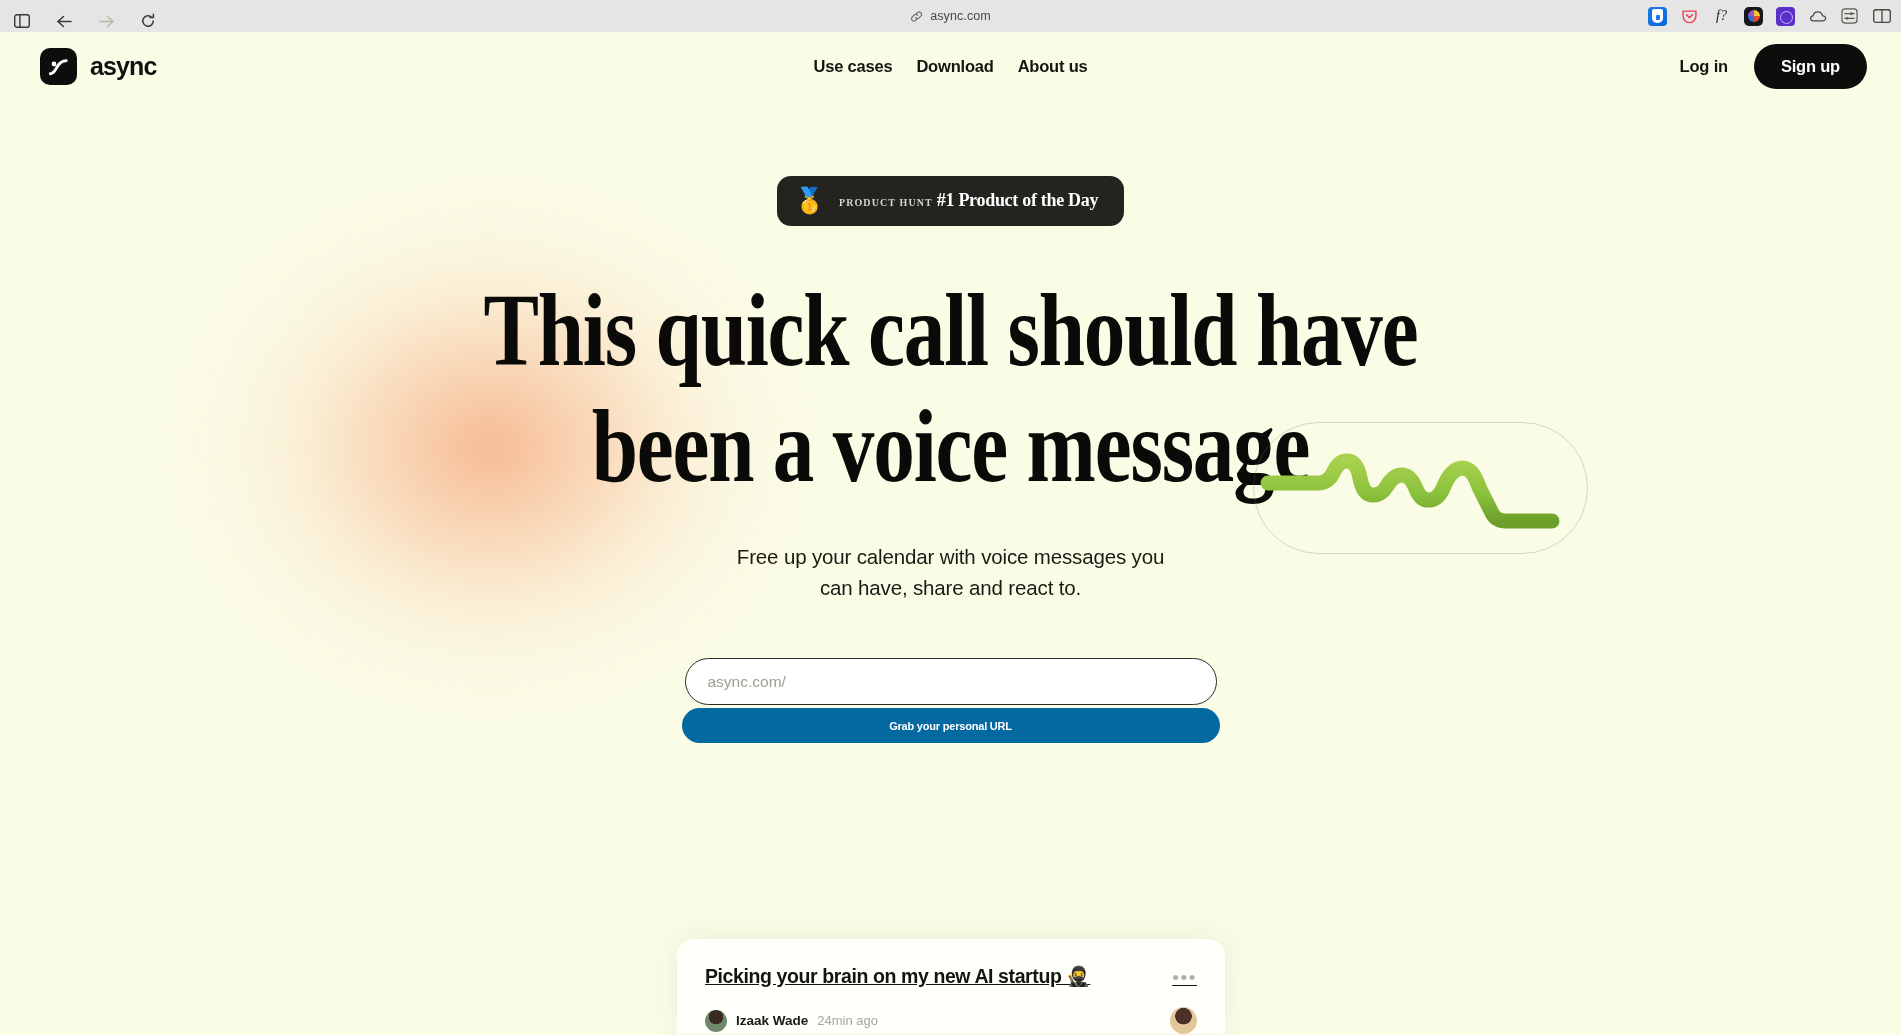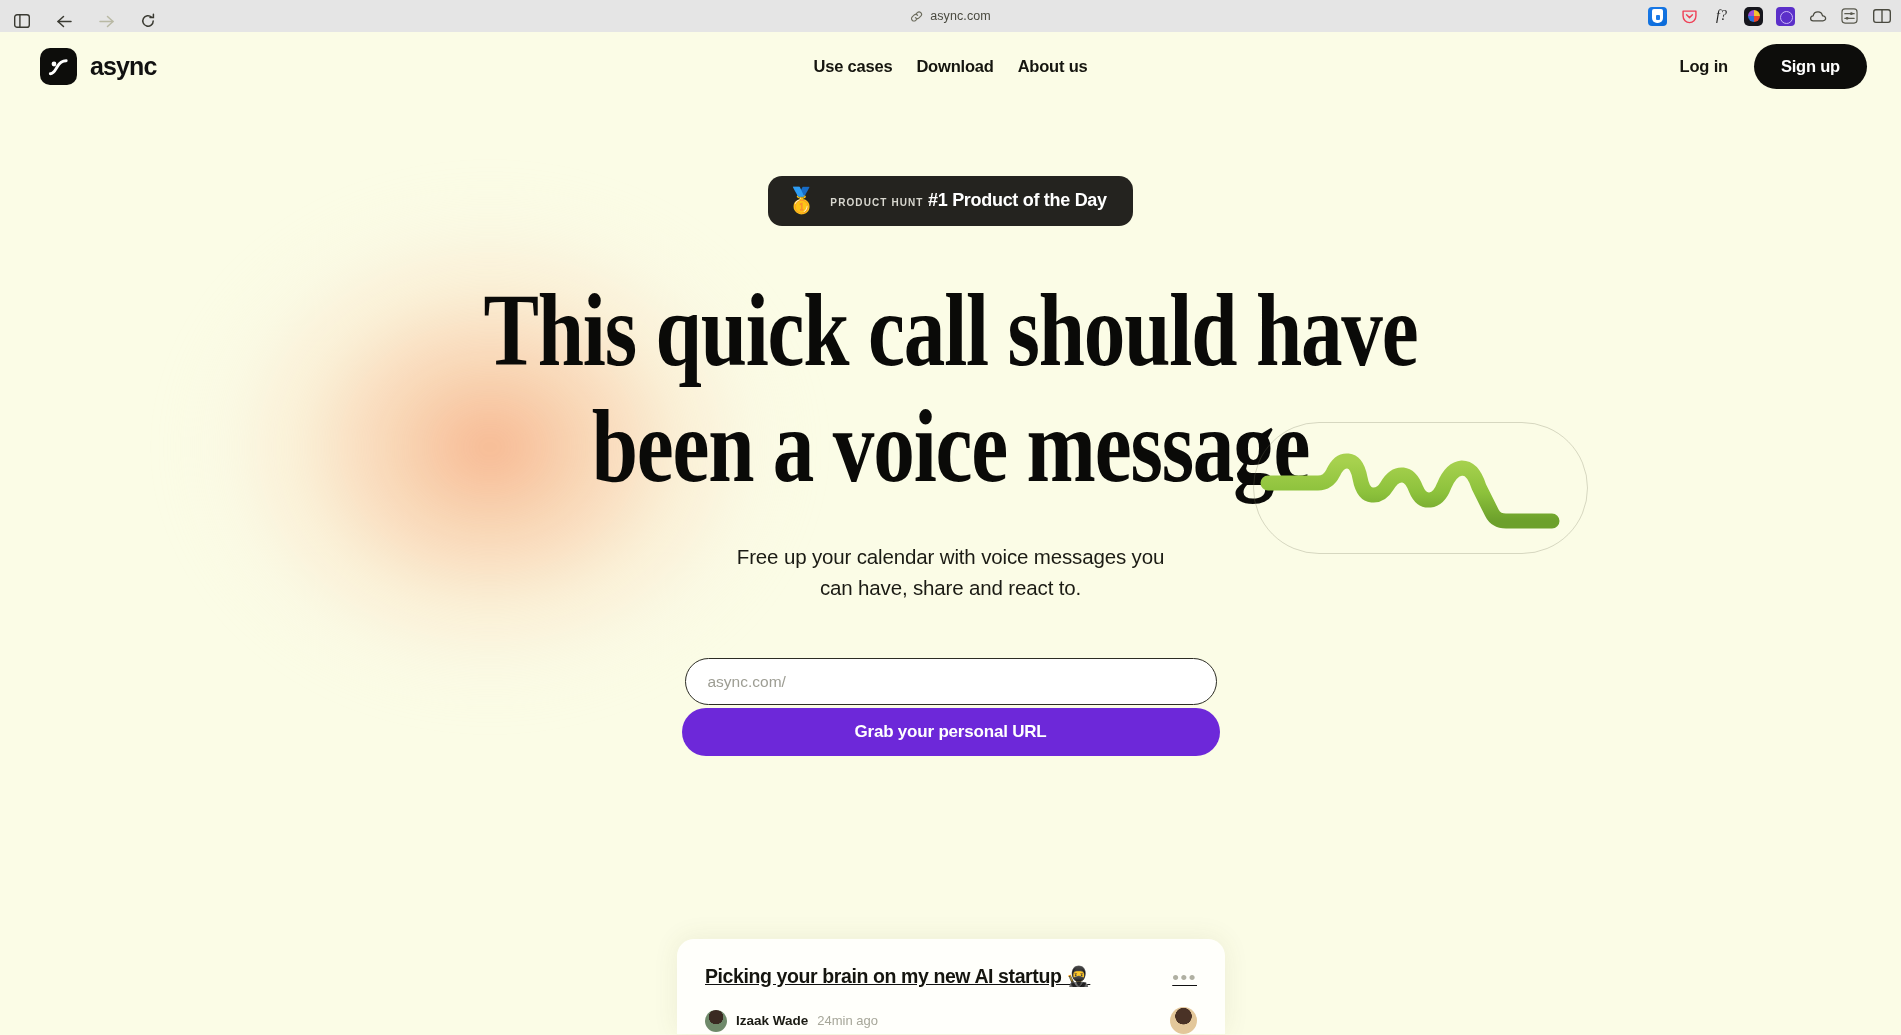--- a/index.html
+++ b/index.html
@@ -259,21 +259,21 @@
 
   .ph-badge {
     display: inline-flex;
     align-items: center;
     gap: 13px;
     background: #24231f;
     border-radius: 14px;
     padding: 12px 26px 13px 18px;
   }
   .ph-medal { font-size: 25px; line-height: 1; }
-  .ph-text { text-align: left; }
+  .ph-text { text-align: left; font-family: Liberation Serif, serif; }
   .ph-kicker {
     font-size: 10px;
     font-weight: 700;
     letter-spacing: 1.1px;
     color: #d8d7cf;
     text-transform: uppercase;
     line-height: 1.2;
   }
   .ph-title {
     font-size: 18px;
@@ -337,26 +337,26 @@
     padding: 0 22px;
     font-size: 15.5px;
     font-family: inherit;
     color: #15150f;
     outline: none;
   }
   .url-input::placeholder { color: #9d9d93; }
 
   .cta-btn {
     width: 538px;
-    height: 48px;
+    height: 35px;
     border-radius: 999px;
     border: none;
-    background: #6d28d9;
+    background: #0369a1;
     color: #fff;
-    font-size: 17px;
+    font-size: 11px;
     font-weight: 700;
     font-family: inherit;
     letter-spacing: -0.2px;
     cursor: pointer;
   }
 
   
   .msg-card {
     position: absolute;
     left: 677px;

